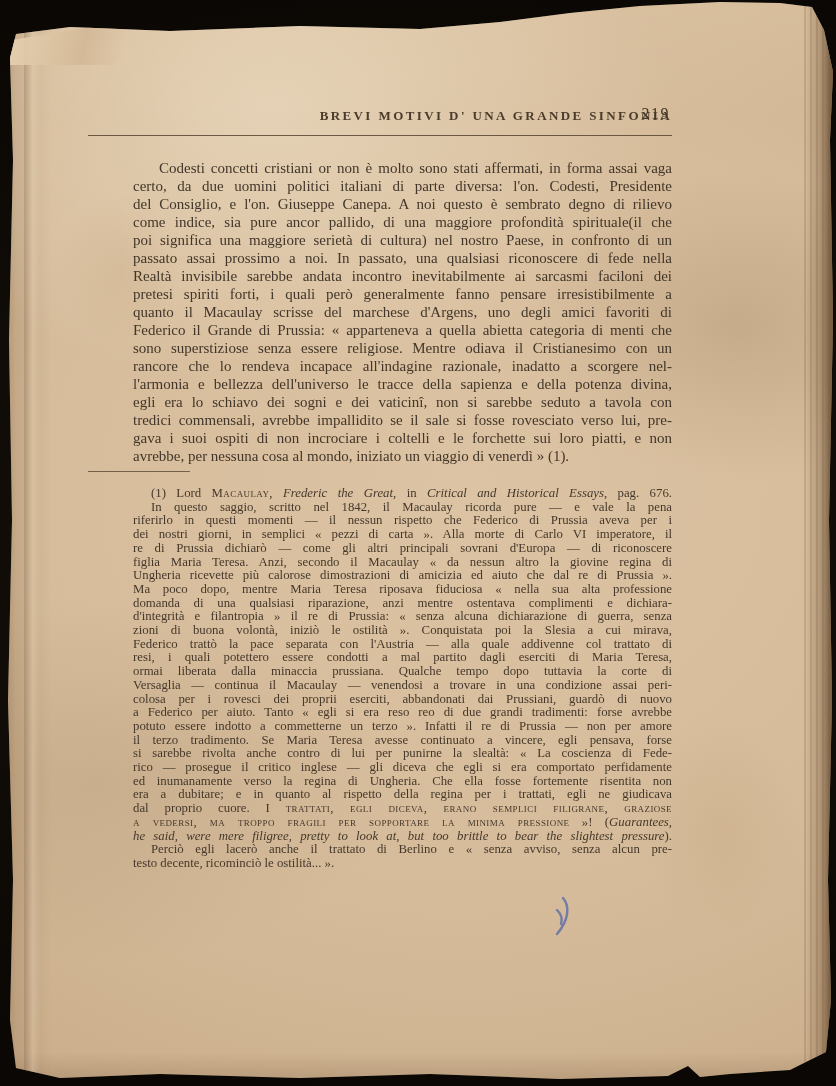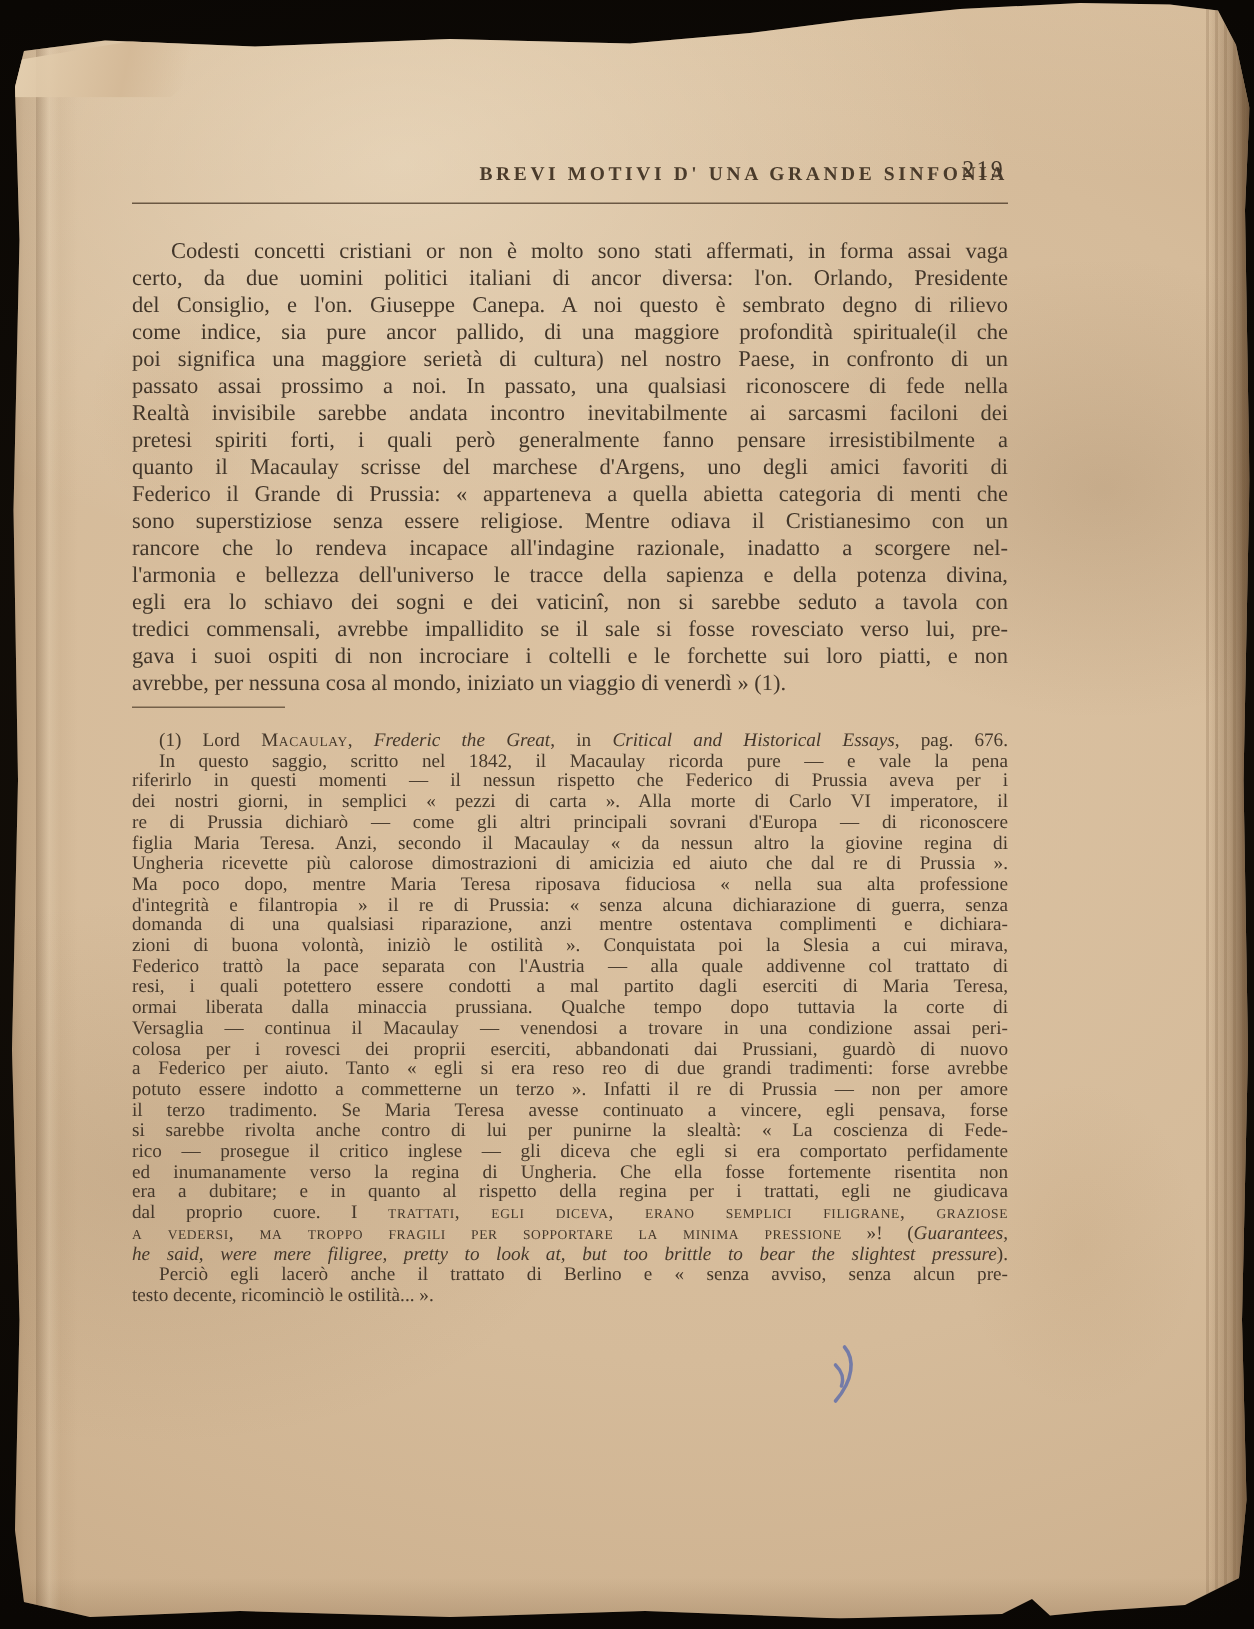--- a/index.html
+++ b/index.html
@@ -55,21 +55,21 @@
   }
   .page-number { position:absolute; right:2px; top:-3px; font-size:16px; letter-spacing:1.5px; color:#443729;margin-left:16px; }
   .header-rule { position:absolute; left:88px; top:135px; width:584px; height:1px; background:rgba(74,57,38,0.78); }
 
   .main-text  { position:absolute; left:88px; top:159px; width:584px;
     font-size:15px; line-height:18px; color:#42362a; }
   .fn-rule    { position:absolute; left:88px; top:471px; width:102px; height:1px; background:rgba(74,57,38,0.7); }
   .footnote   { position:absolute; left:88px; top:487px; width:584px;
     font-size:12.8px; line-height:13.7px; color:#45382b; }
 
-  .tline { text-align:justify; text-align-last:justify; }
+  .tline { text-align:justify; text-align-last:justify;margin-left:45px; }
   .tline.end { text-align-last:left; }
   .tline.indent { text-indent:26px; }
   .footnote .tline.indent { text-indent:18px; }
   .it { font-style:italic; }
   .sc { font-variant:small-caps; letter-spacing:.4px; }
 
   .ink { position:absolute; left:548px; top:896px; opacity:.8; }
 </style>
 </head>
 <body>
@@ -83,21 +83,21 @@
     <div class="stain-b"></div>
 
     <div class="running-header">
       <span class="header-title">BREVI MOTIVI D' UNA GRANDE SINFONIA</span>
       <span class="page-number">219</span>
     </div>
     <div class="header-rule"></div>
 
     <div class="main-text">
         <div class="tline indent"><span>Codesti concetti cristiani or non è molto sono stati affermati, in forma assai vaga</span></div>
-        <div class="tline"><span>certo, da due uomini politici italiani di ancor diversa: l'on. Orlando, Presidente</span></div>
+        <div class="tline"><span>certo, da due uomini politici italiani di parte diversa: l'on. Codesti, Presidente</span></div>
         <div class="tline"><span>del Consiglio, e l'on. Giuseppe Canepa. A noi questo è sembrato degno di rilievo</span></div>
         <div class="tline"><span>come indice, sia pure ancor pallido, di una maggiore profondità spirituale(il che</span></div>
         <div class="tline"><span>poi significa una maggiore serietà di cultura) nel nostro Paese, in confronto di un</span></div>
         <div class="tline"><span>passato assai prossimo a noi. In passato, una qualsiasi riconoscere di fede nella</span></div>
         <div class="tline"><span>Realtà invisibile sarebbe andata incontro inevitabilmente ai sarcasmi faciloni dei</span></div>
         <div class="tline"><span>pretesi spiriti forti, i quali però generalmente fanno pensare irresistibilmente a</span></div>
         <div class="tline"><span>quanto il Macaulay scrisse del marchese d'Argens, uno degli amici favoriti di</span></div>
         <div class="tline"><span>Federico il Grande di Prussia: « apparteneva a quella abietta categoria di menti che</span></div>
         <div class="tline"><span>sono superstiziose senza essere religiose. Mentre odiava il Cristianesimo con un</span></div>
         <div class="tline"><span>rancore che lo rendeva incapace all'indagine razionale, inadatto a scorgere nel-</span></div>
@@ -112,22 +112,22 @@
 
     <div class="footnote">
         <div class="tline indent"><span>(1) Lord </span><span class="sc">Macaulay</span><span>, </span><span class="it">Frederic the Great</span><span>, in </span><span class="it">Critical and Historical Essays</span><span>, pag. 676.</span></div>
         <div class="tline indent"><span>In questo saggio, scritto nel 1842, il Macaulay ricorda pure — e vale la pena</span></div>
         <div class="tline"><span>riferirlo in questi momenti — il nessun rispetto che Federico di Prussia aveva per i</span></div>
         <div class="tline"><span>dei nostri giorni, in semplici « pezzi di carta ». Alla morte di Carlo VI imperatore, il</span></div>
         <div class="tline"><span>re di Prussia dichiarò — come gli altri principali sovrani d'Europa — di riconoscere</span></div>
         <div class="tline"><span>figlia Maria Teresa. Anzi, secondo il Macaulay « da nessun altro la giovine regina di</span></div>
         <div class="tline"><span>Ungheria ricevette più calorose dimostrazioni di amicizia ed aiuto che dal re di Prussia ».</span></div>
         <div class="tline"><span>Ma poco dopo, mentre Maria Teresa riposava fiduciosa « nella sua alta professione</span></div>
+        <div class="tline"><span>domanda di una qualsiasi riparazione, anzi mentre ostentava complimenti e dichiara-</span></div>
         <div class="tline"><span>d'integrità e filantropia » il re di Prussia: « senza alcuna dichiarazione di guerra, senza</span></div>
-        <div class="tline"><span>domanda di una qualsiasi riparazione, anzi mentre ostentava complimenti e dichiara-</span></div>
         <div class="tline"><span>zioni di buona volontà, iniziò le ostilità ». Conquistata poi la Slesia a cui mirava,</span></div>
         <div class="tline"><span>Federico trattò la pace separata con l'Austria — alla quale addivenne col trattato di</span></div>
         <div class="tline"><span>resi, i quali potettero essere condotti a mal partito dagli eserciti di Maria Teresa,</span></div>
         <div class="tline"><span>ormai liberata dalla minaccia prussiana. Qualche tempo dopo tuttavia la corte di</span></div>
         <div class="tline"><span>Versaglia — continua il Macaulay — venendosi a trovare in una condizione assai peri-</span></div>
         <div class="tline"><span>colosa per i rovesci dei proprii eserciti, abbandonati dai Prussiani, guardò di nuovo</span></div>
         <div class="tline"><span>a Federico per aiuto. Tanto « egli si era reso reo di due grandi tradimenti: forse avrebbe</span></div>
         <div class="tline"><span>potuto essere indotto a commetterne un terzo ». Infatti il re di Prussia — non per amore</span></div>
         <div class="tline"><span>il terzo tradimento. Se Maria Teresa avesse continuato a vincere, egli pensava, forse</span></div>
         <div class="tline"><span>si sarebbe rivolta anche contro di lui per punirne la slealtà: « La coscienza di Fede-</span></div>

